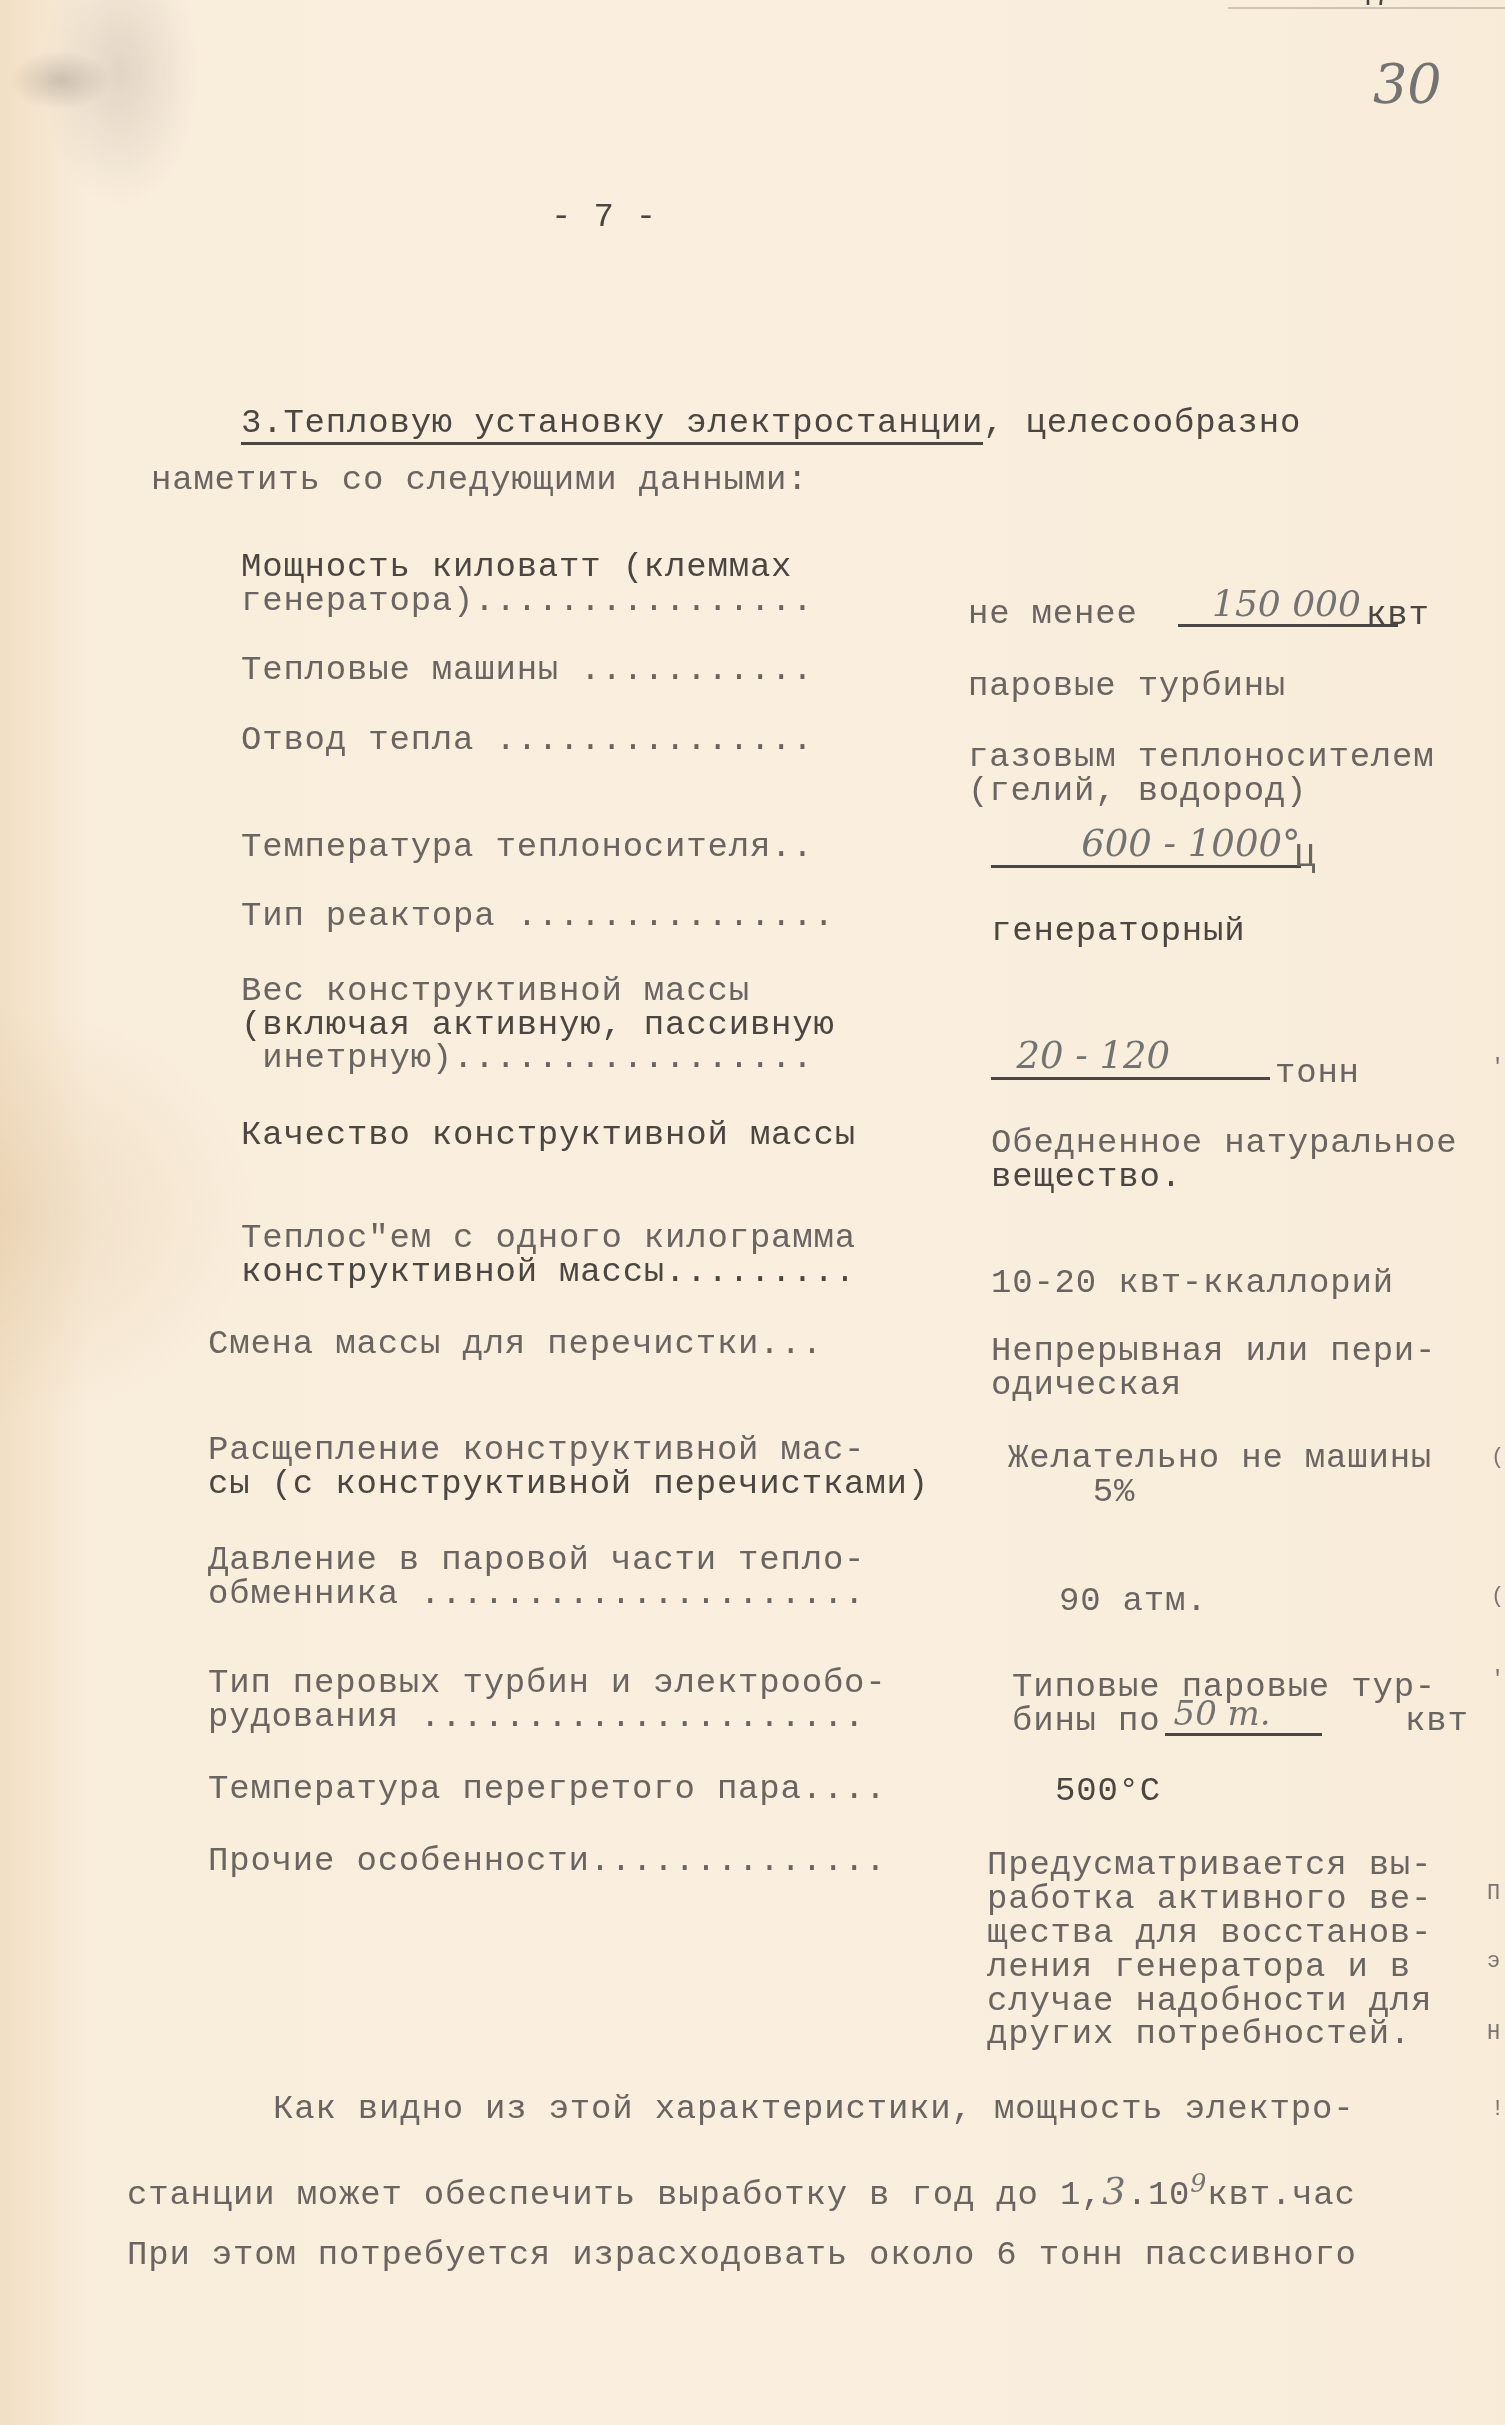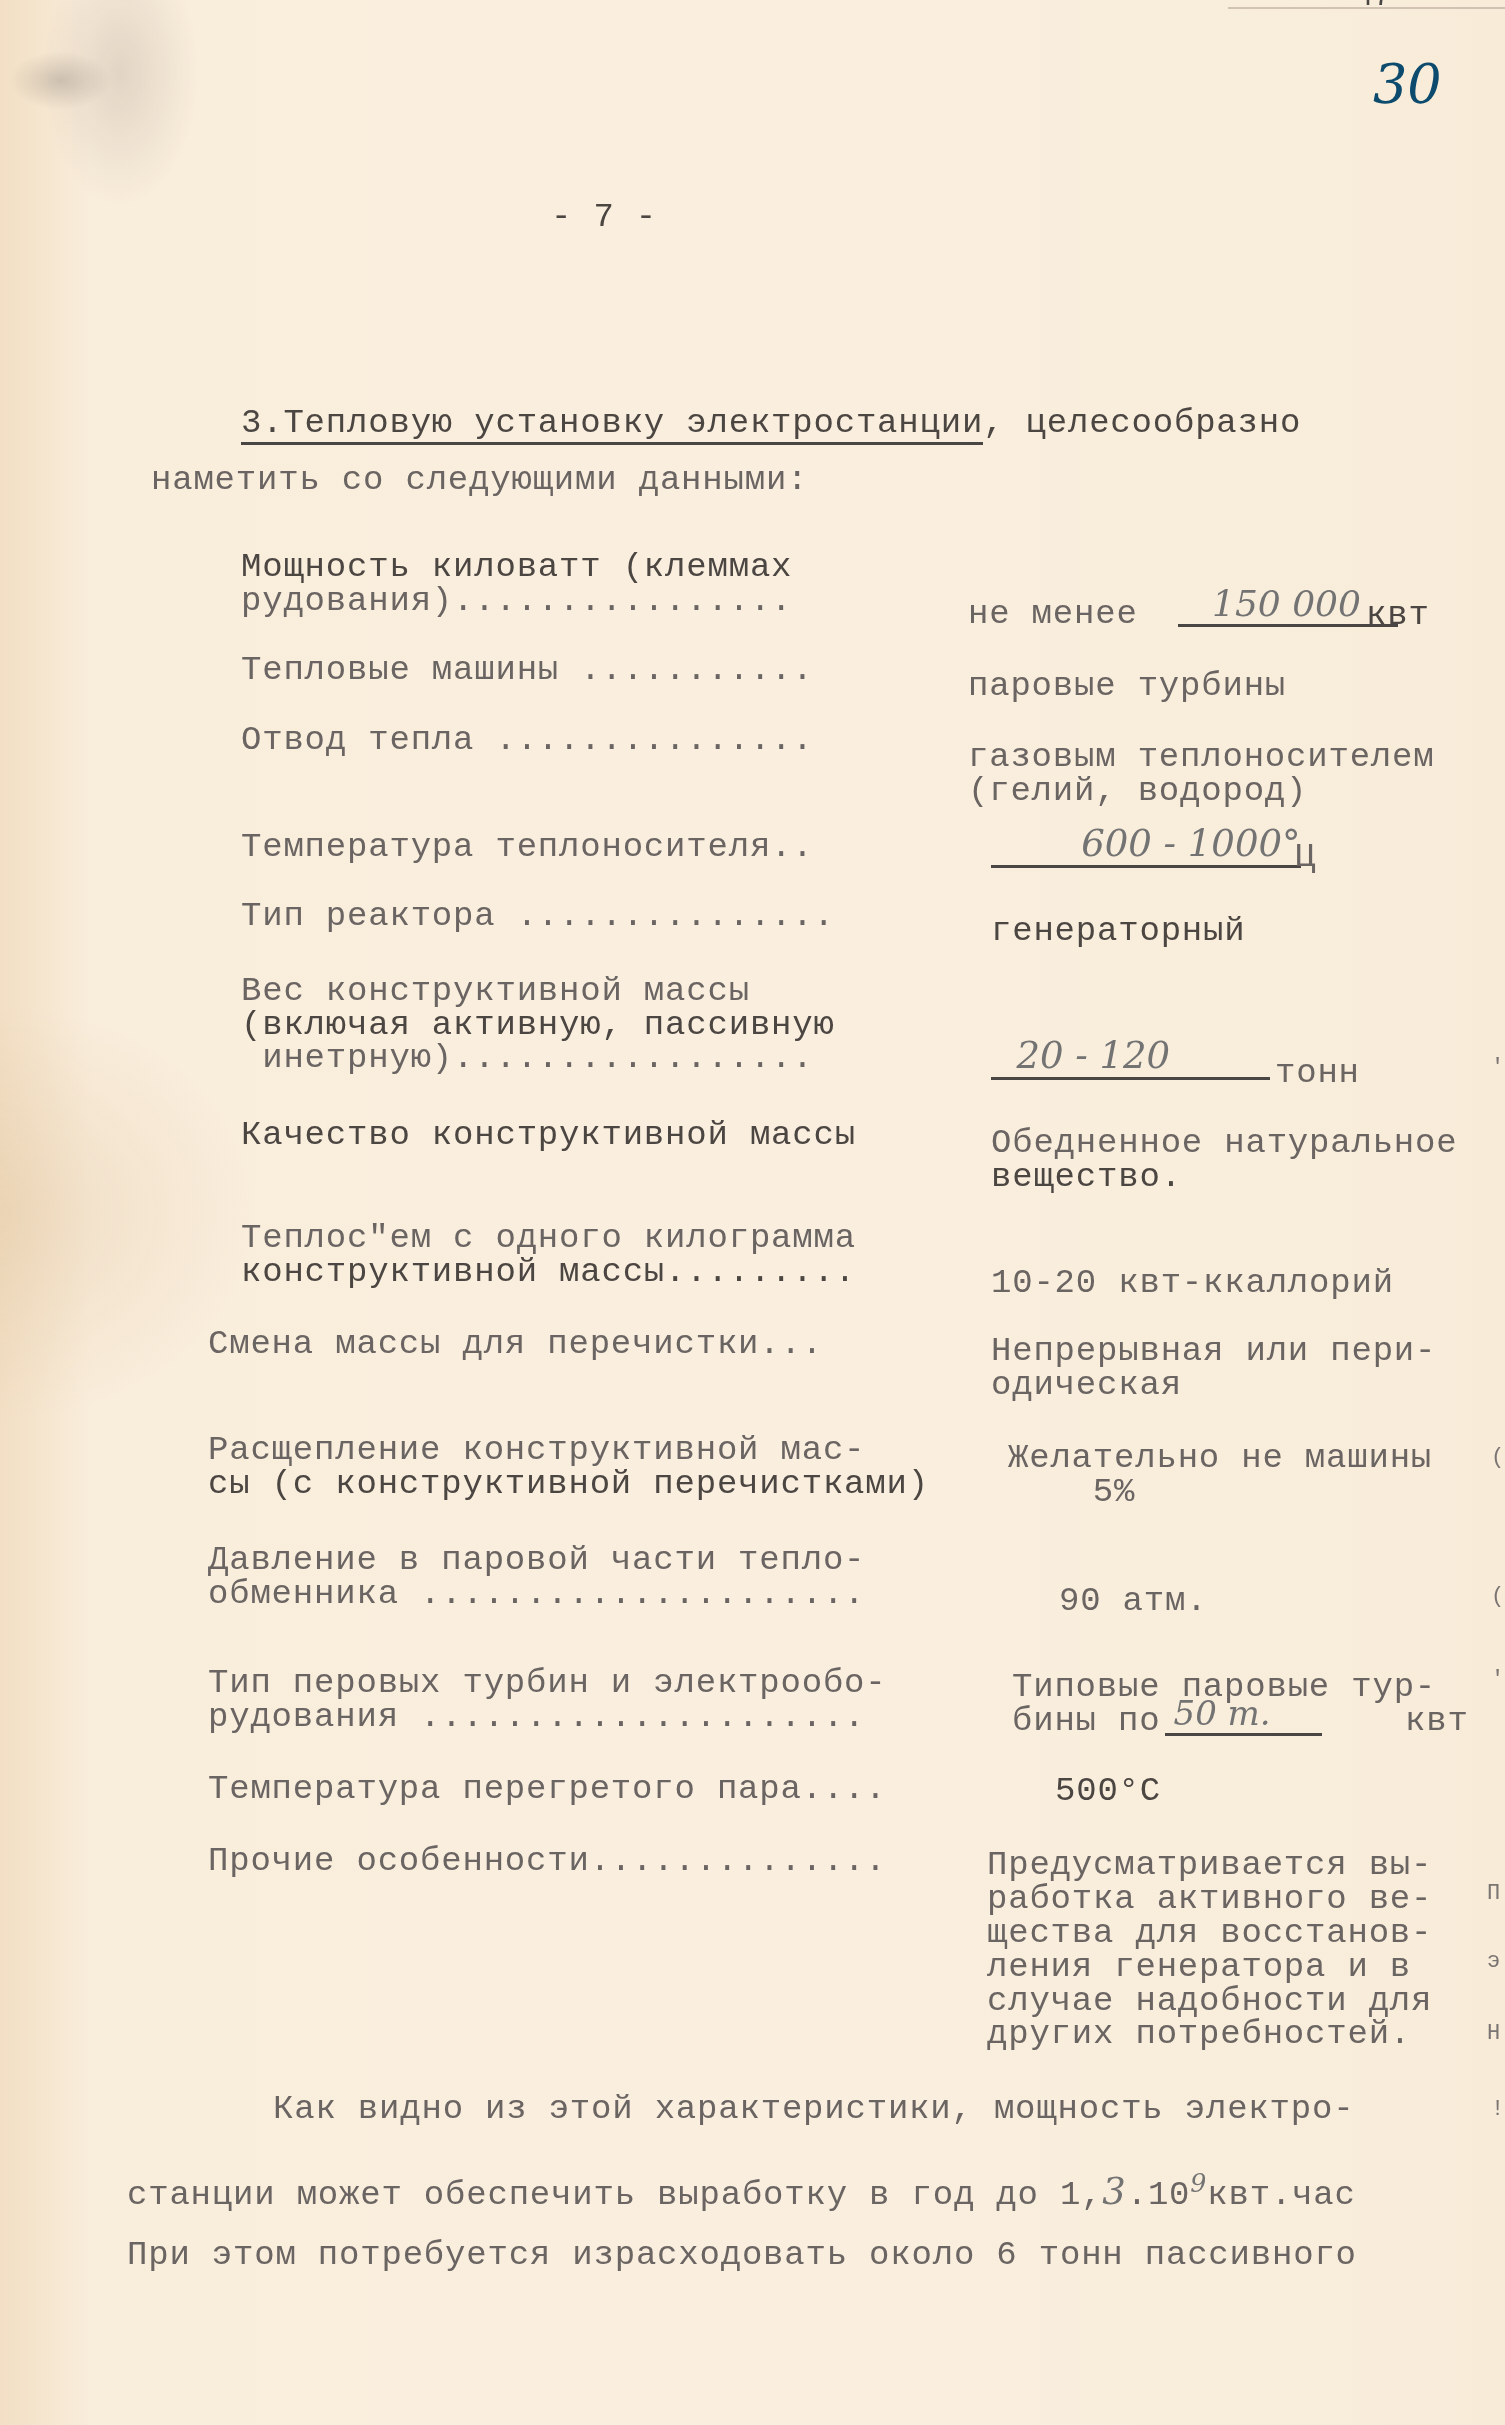--- a/index.html
+++ b/index.html
@@ -30,33 +30,33 @@
     position: absolute; left: 8.5px; top: 51px; width: 102px; height: 59px;
     background: radial-gradient(ellipse, rgba(110,100,95,0.28) 0%, rgba(110,100,95,0) 70%);
   }
 </style>
 </head>
 <body>
 
 <div class="smudge"></div>
 <div class="top-rule"></div>
 
-<div class="abs hand" style="left:1373px; top:53px; font-size:54px; color:#0c4a6e;">30</div>
+<div class="abs hand" style="left:1373px; top:53px; font-size:54px; color:#737373;">30</div>
 <div class="abs" style="left:1356px; top:-18.6px; font-size:29px; color:#4a4442;">47</div>
 
 <div class="abs tw dark" style="left:551px; top:199px;">- 7 -</div>
 
 <div class="abs tw dark" style="left:241px; top:405px;"><span class="uline">3.Тепловую установку электростанции</span><span>, целесообразно</span></div>
 <div class="abs tw" style="left:151px; top:462px;">наметить со следующими данными:</div>
 
 <div>
 
   <div>
     <div class="abs tw dark" style="left:241px; top:549px;">Мощность киловатт (клеммах</div>
-    <div class="abs tw" style="left:241px; top:583px;">рудования)................</div>
+    <div class="abs tw" style="left:241px; top:583px;">генератора)................</div>
     <div class="abs tw" style="left:968px; top:596px;">не менее</div>
     <div class="abs hand uline" style="left:1178px; top:583px; width:186px; font-size:36px; padding-left:34px;">150 000</div>
     <div class="abs tw dark" style="left:1366px; top:597px;">квт</div>
   </div>
 
   <div>
     <div class="abs tw" style="left:241px; top:652px;">Тепловые машины ...........</div>
     <div class="abs tw" style="left:968px; top:668px;">паровые турбины</div>
   </div>
 

